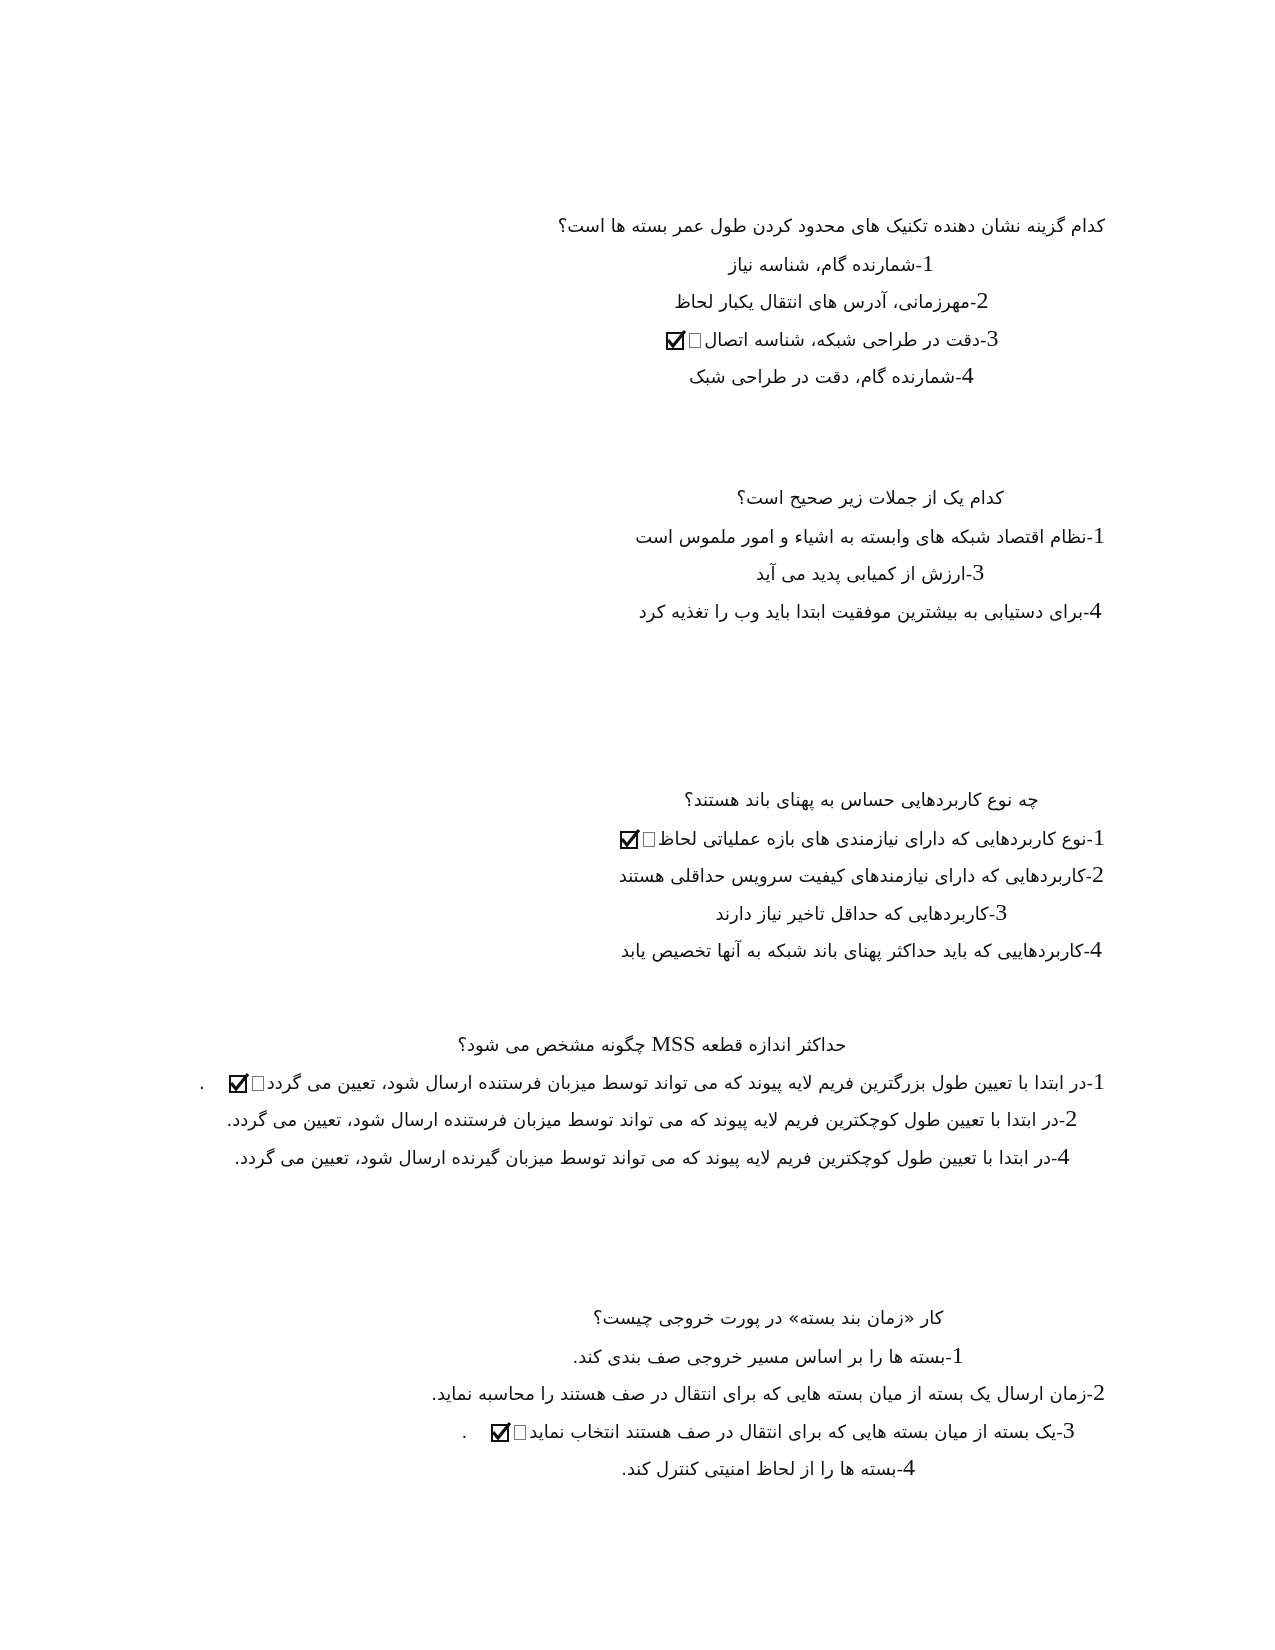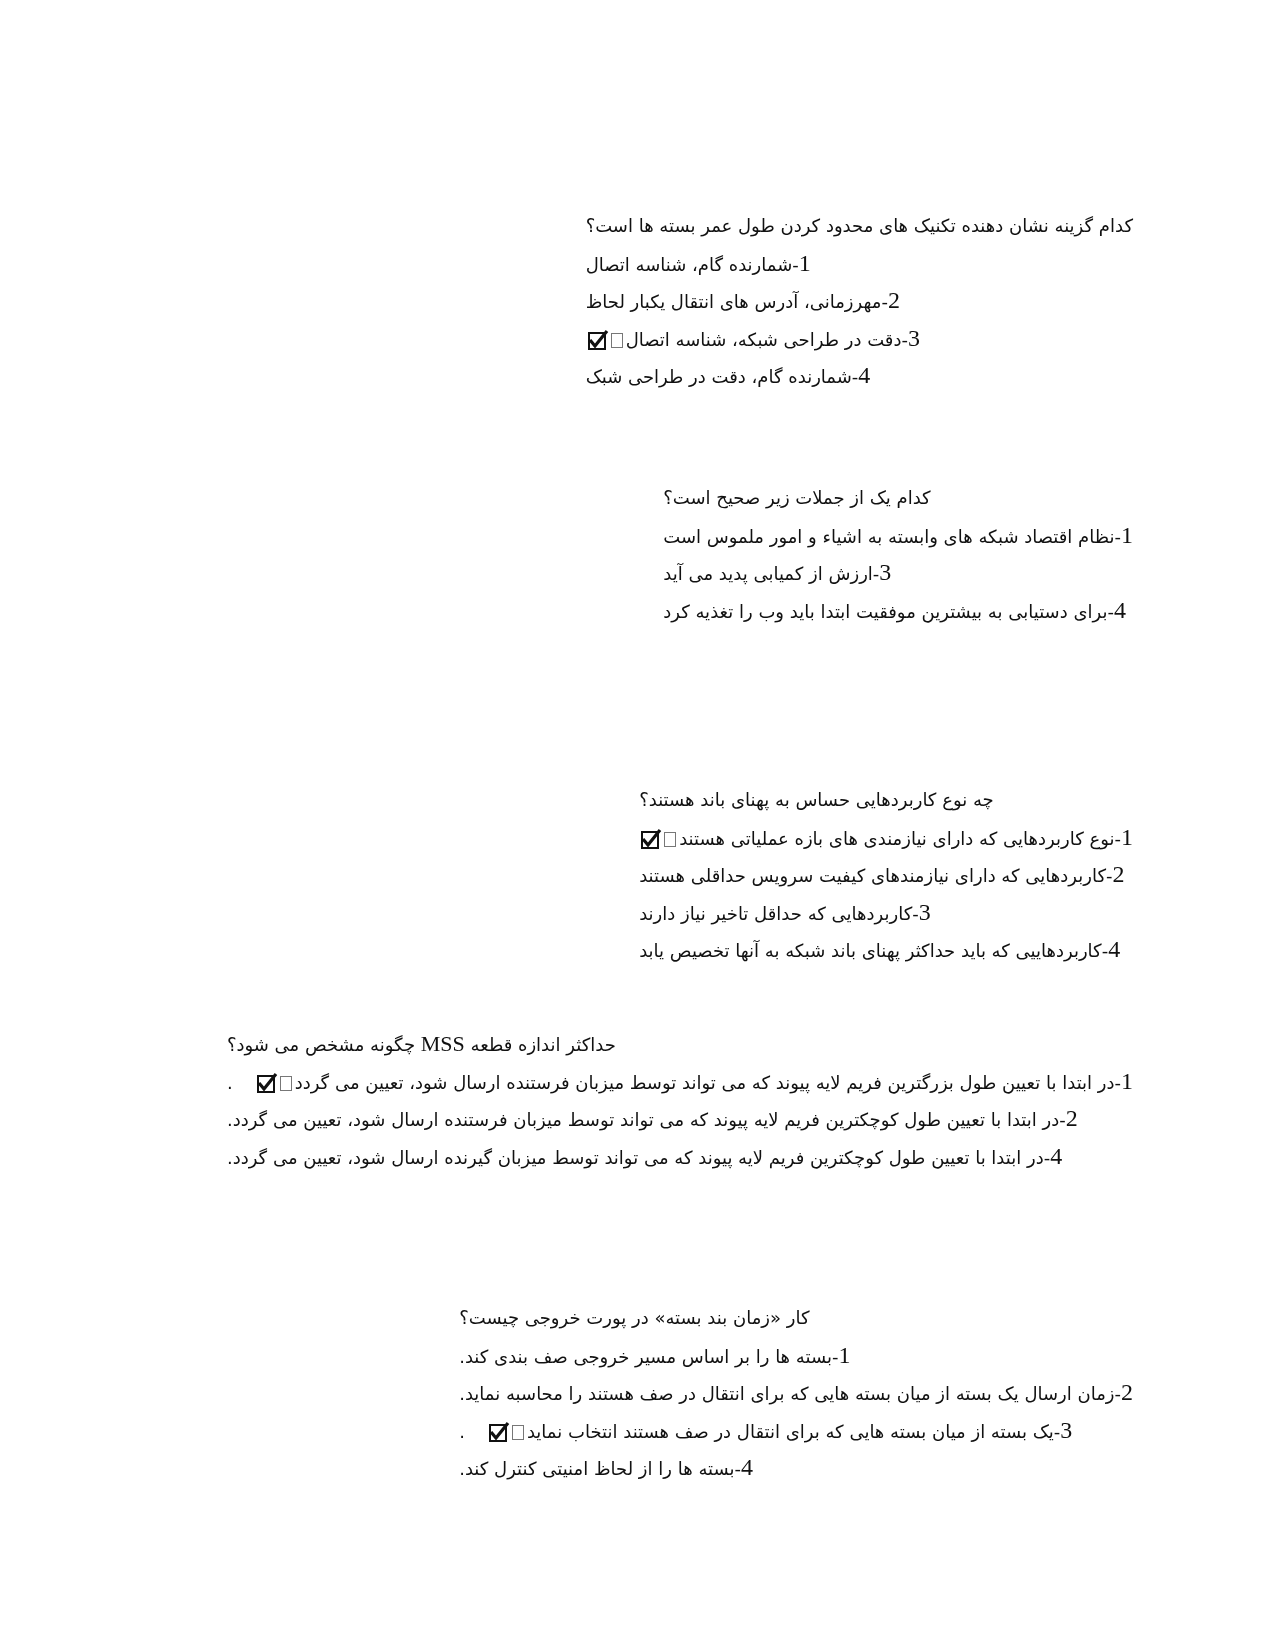--- a/index.html
+++ b/index.html
@@ -1,53 +1,53 @@
 <!DOCTYPE html>
 <html><head>
 <meta charset="utf-8">
 <style>
   html, body { margin: 0; padding: 0; background: #ffffff; }
   body { width: 1275px; height: 1650px; position: relative; overflow: hidden;
          font-family: "DejaVu Sans", sans-serif; color: #111; }
   .page { position: absolute; left: 0; top: 0; width: 1275px; height: 1650px; background: #fff; }
-  .question { position: absolute; right: 142px; direction: rtl; text-align: left; }
+  .question { position: absolute; right: 170px; direction: rtl; text-align: center; }
   .line { height: 37.5px; line-height: 37.5px; font-size: 18px; white-space: nowrap; direction: rtl; }
   .title { font-size: 18px; }
   .num { font-family: "Liberation Serif", serif; font-size: 24px; }
   .latin { font-family: "Liberation Serif", serif; font-size: 22px; margin-top: 38px; }
   .empty-box { display: inline-block; width: 12px; height: 15px; border: 1px solid #777; vertical-align: middle; margin: 0 3px; box-sizing: border-box; }
   .check-box { display: inline-block; width: 18px; height: 18px; border: 2px solid #111; position: relative; vertical-align: middle; box-sizing: border-box; margin: 0 2px; }
   .check-box svg { position: absolute; left: -3px; top: -6px; }
   .dot { display: inline-block; margin-right: 22px; font-size: 18px; }
 </style>
 </head>
 <body>
 
 <div class="page">
 
   <div class="question" style="top:207px;">
     <div class="line title">کدام گزینه نشان دهنده تکنیک های محدود کردن طول عمر بسته ها است؟</div>
-    <div class="line"><span class="num">1</span><span>-شمارنده گام، شناسه اتصال</span></div>
+    <div class="line"><span class="num">1</span><span>-شمارنده گام، شناسه نیاز</span></div>
     <div class="line"><span class="num">2</span><span>-مهرزمانی، آدرس های انتقال یکبار لحاظ</span></div>
     <div class="line"><span class="num">3</span><span>-دقت در طراحی شبکه، شناسه اتصال</span><span class="empty-box"></span><span class="check-box"><svg width="22" height="22" viewBox="0 0 22 22">
             <path d="M3 12 L8 18 L20 3" stroke="#111" stroke-width="3.2" fill="none"></path>
           </svg></span></div>
     <div class="line"><span class="num">4</span><span>-شمارنده گام، دقت در طراحی شبک</span></div>
   </div>
 
   <div class="question" style="top:479px;">
     <div class="line title">کدام یک از جملات زیر صحیح است؟</div>
     <div class="line"><span class="num">1</span><span>-نظام اقتصاد شبکه های وابسته به اشیاء و امور ملموس است</span></div>
     <div class="line"><span class="num">3</span><span>-ارزش از کمیابی پدید می آید</span></div>
     <div class="line"><span class="num">4</span><span>-برای دستیابی به بیشترین موفقیت ابتدا باید وب را تغذیه کرد</span></div>
   </div>
 
   <div class="question" style="top:752px;margin-top:29px;">
     <div class="line title">چه نوع کاربردهایی حساس به پهنای باند هستند؟</div>
-    <div class="line"><span class="num">1</span><span>-نوع کاربردهایی که دارای نیازمندی های بازه عملیاتی هستند</span><span class="empty-box"></span><span class="check-box"><svg width="22" height="22" viewBox="0 0 22 22">
+    <div class="line"><span class="num">1</span><span>-نوع کاربردهایی که دارای نیازمندی های بازه عملیاتی لحاظ</span><span class="empty-box"></span><span class="check-box"><svg width="22" height="22" viewBox="0 0 22 22">
             <path d="M3 12 L8 18 L20 3" stroke="#111" stroke-width="3.2" fill="none"></path>
           </svg></span></div>
     <div class="line"><span class="num">2</span><span>-کاربردهایی که دارای نیازمندهای کیفیت سرویس حداقلی هستند</span></div>
     <div class="line"><span class="num">3</span><span>-کاربردهایی که حداقل تاخیر نیاز دارند</span></div>
     <div class="line"><span class="num">4</span><span>-کاربردهاییی که باید حداکثر پهنای باند شبکه به آنها تخصیص یابد</span></div>
   </div>
 
   <div class="question" style="top:1025px;">
     <div class="line title"><span>حداکثر اندازه قطعه </span><span class="latin">MSS</span><span> چگونه مشخص می شود؟</span></div>
     <div class="line"><span class="num">1</span><span>-در ابتدا با تعیین طول بزرگترین فریم لایه پیوند که می تواند توسط میزبان فرستنده ارسال شود، تعیین می گردد</span><span class="empty-box"></span><span class="check-box"><svg width="22" height="22" viewBox="0 0 22 22">

